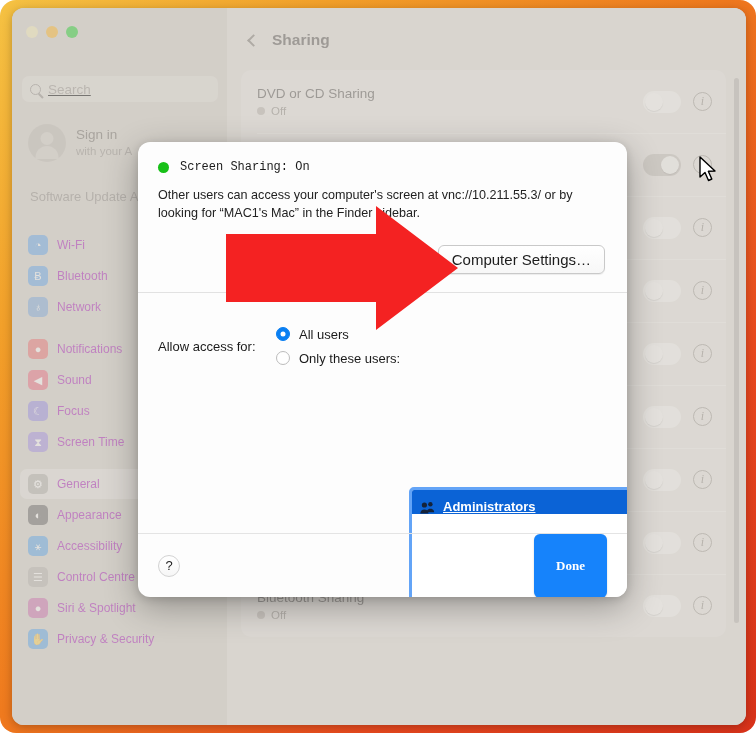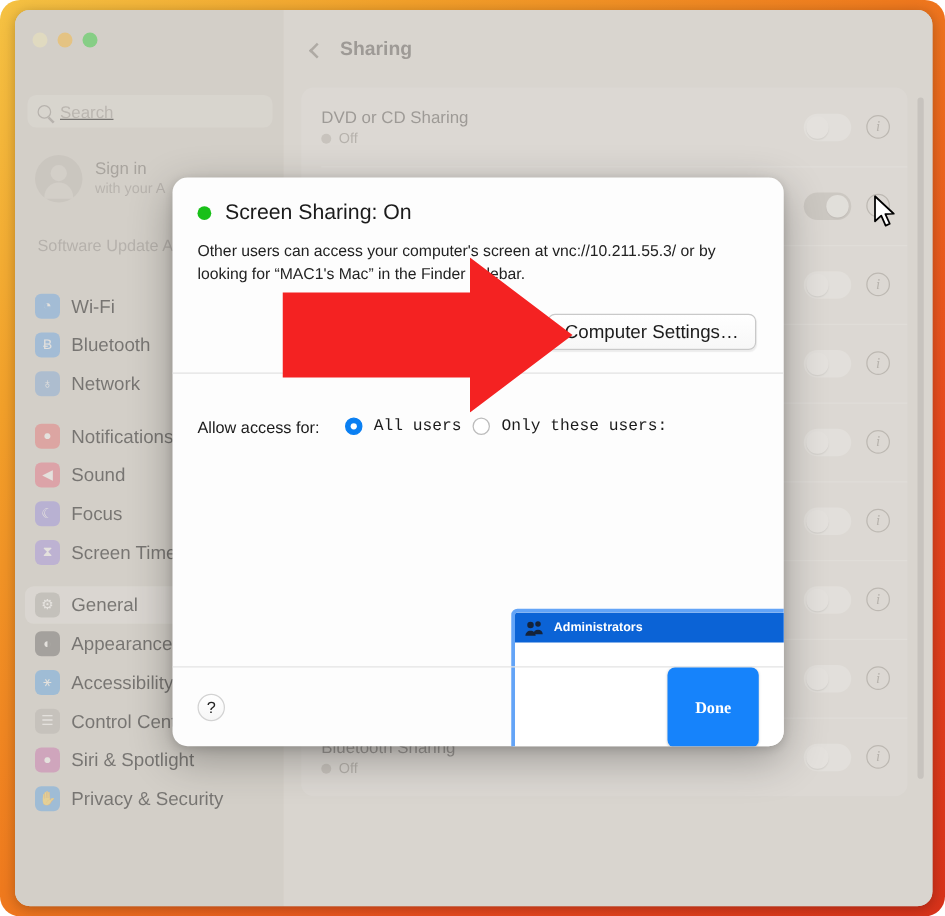--- a/index.html
+++ b/index.html
@@ -92,21 +92,21 @@
     position: absolute; left: 18px; top: 180px; width: 180px;
     font-size: 13px; color: #8b8680; line-height: 1.35;
   }
 
   .sb-list { position: absolute; left: 8px; top: 222px; width: 200px; }
   .sb-item {
     display: flex; align-items: center; gap: 9px;
     height: 30px; padding: 0 8px; border-radius: 7px; margin-bottom: 1px;
   }
   .sb-item.sel { background: rgba(255,255,255,.30); }
-  .sb-item .label { font-size: 15px; color: #000000; white-space: nowrap; }
+  .sb-item .label { font-size: 12px; color: #a21caf; white-space: nowrap; }
   .sb-gap { height: 11px; }
   .sb-ico {
     width: 20px; height: 20px; border-radius: 5px; flex: none;
     display: flex; align-items: center; justify-content: center;
     color: #fff; font-size: 11px; line-height: 1;
     opacity: .72;
   }
 
   
   #content {
@@ -175,58 +175,58 @@
   #sheet {
     position: absolute; left: 126px; top: 134px; width: 489px; height: 455px;
     background: #fdfdfd; border-radius: 12px; z-index: 50;
     box-shadow: 0 10px 34px rgba(0,0,0,.30), 0 2px 8px rgba(0,0,0,.14);
     overflow: hidden;
   }
   #sheet-body { padding: 18px 20px 0 20px; position: relative; }
 
   #status-line { display: flex; align-items: center; gap: 11px; margin-bottom: 12px; }
   #status-dot { width: 11px; height: 11px; border-radius: 50%; background: #18c018; flex: none; }
-  #status-text { font-size: 17px; color: #1b1b1b; }
+  #status-text { font-size: 12px; color: #1b1b1b; font-family: Liberation Mono, monospace; }
 
   #desc { font-size: 12.6px; color: #222; line-height: 1.45; width: 452px; }
 
   #cs-row { margin-top: 22px; display: flex; justify-content: flex-end; padding-right: 2px; }
   #cs-btn {
     font-size: 15px; color: #1c1c1c;
     background: linear-gradient(#ffffff,#f7f7f7);
     border: 1px solid #c9c9c9; border-radius: 6px;
     padding: 5px 13px; box-shadow: 0 1px 1px rgba(0,0,0,.07);
   }
 
   #divider { height: 1px; background: #e2e2e2; margin: 18px -20px 0 -20px; }
 
   #allow-row { display: flex; align-items: center; margin-top: 34px; }
   #allow-label { font-size: 13px; color: #1b1b1b; padding-top: 1px; width: 118px; }
-  .radio-group { display: flex; flex-direction: row; gap: 9px; font-family: Liberation Mono, monospace; }
+  .radio-group { display: flex; flex-direction: column; gap: 9px; }
   .radio-line { display: flex; align-items: center; gap: 9px; }
   .radio {
     width: 14px; height: 14px; border-radius: 50%;
     border: 1px solid #bcbcbc; background: #fff; flex: none; position: relative;
   }
   .radio.checked { background: #0a7ff2; border-color: #0a7ff2; }
   .radio.checked::after {
     content: ""; position: absolute; left: 50%; top: 50%;
     transform: translate(-50%,-50%);
     width: 5px; height: 5px; border-radius: 50%; background: #fff;
   }
   .radio-line .rl { font-size: 13px; color: #1b1b1b; }
 
   #users-box {
     position: absolute; left: 271px; top: 345px; width: 335px; height: 120px;
     background: #fff; border-radius: 5px;
     border: 3px solid #63a4f7; overflow: hidden;
   }
   .user-item {
-    height: 24px; display: flex; align-items: center; gap: 8px;
-    padding: 0 8px; font-size: 10px;
+    height: 24px; display: flex; align-items: flex-end; gap: 8px;
+    padding: 0 8px; font-size: 13px; text-decoration: underline;
   }
   .user-item.sel { background: #0b63d6; color: #fff; font-weight: 600; }
   .user-ico { width: 15px; height: 13px; flex: none; }
 
   #sheet-footer {
     position: absolute; left: 0; right: 0; bottom: 0; height: 64px;
     border-top: 1px solid #e4e4e4;
     display: flex; align-items: center; justify-content: space-between;
     padding: 0 20px;
   }

